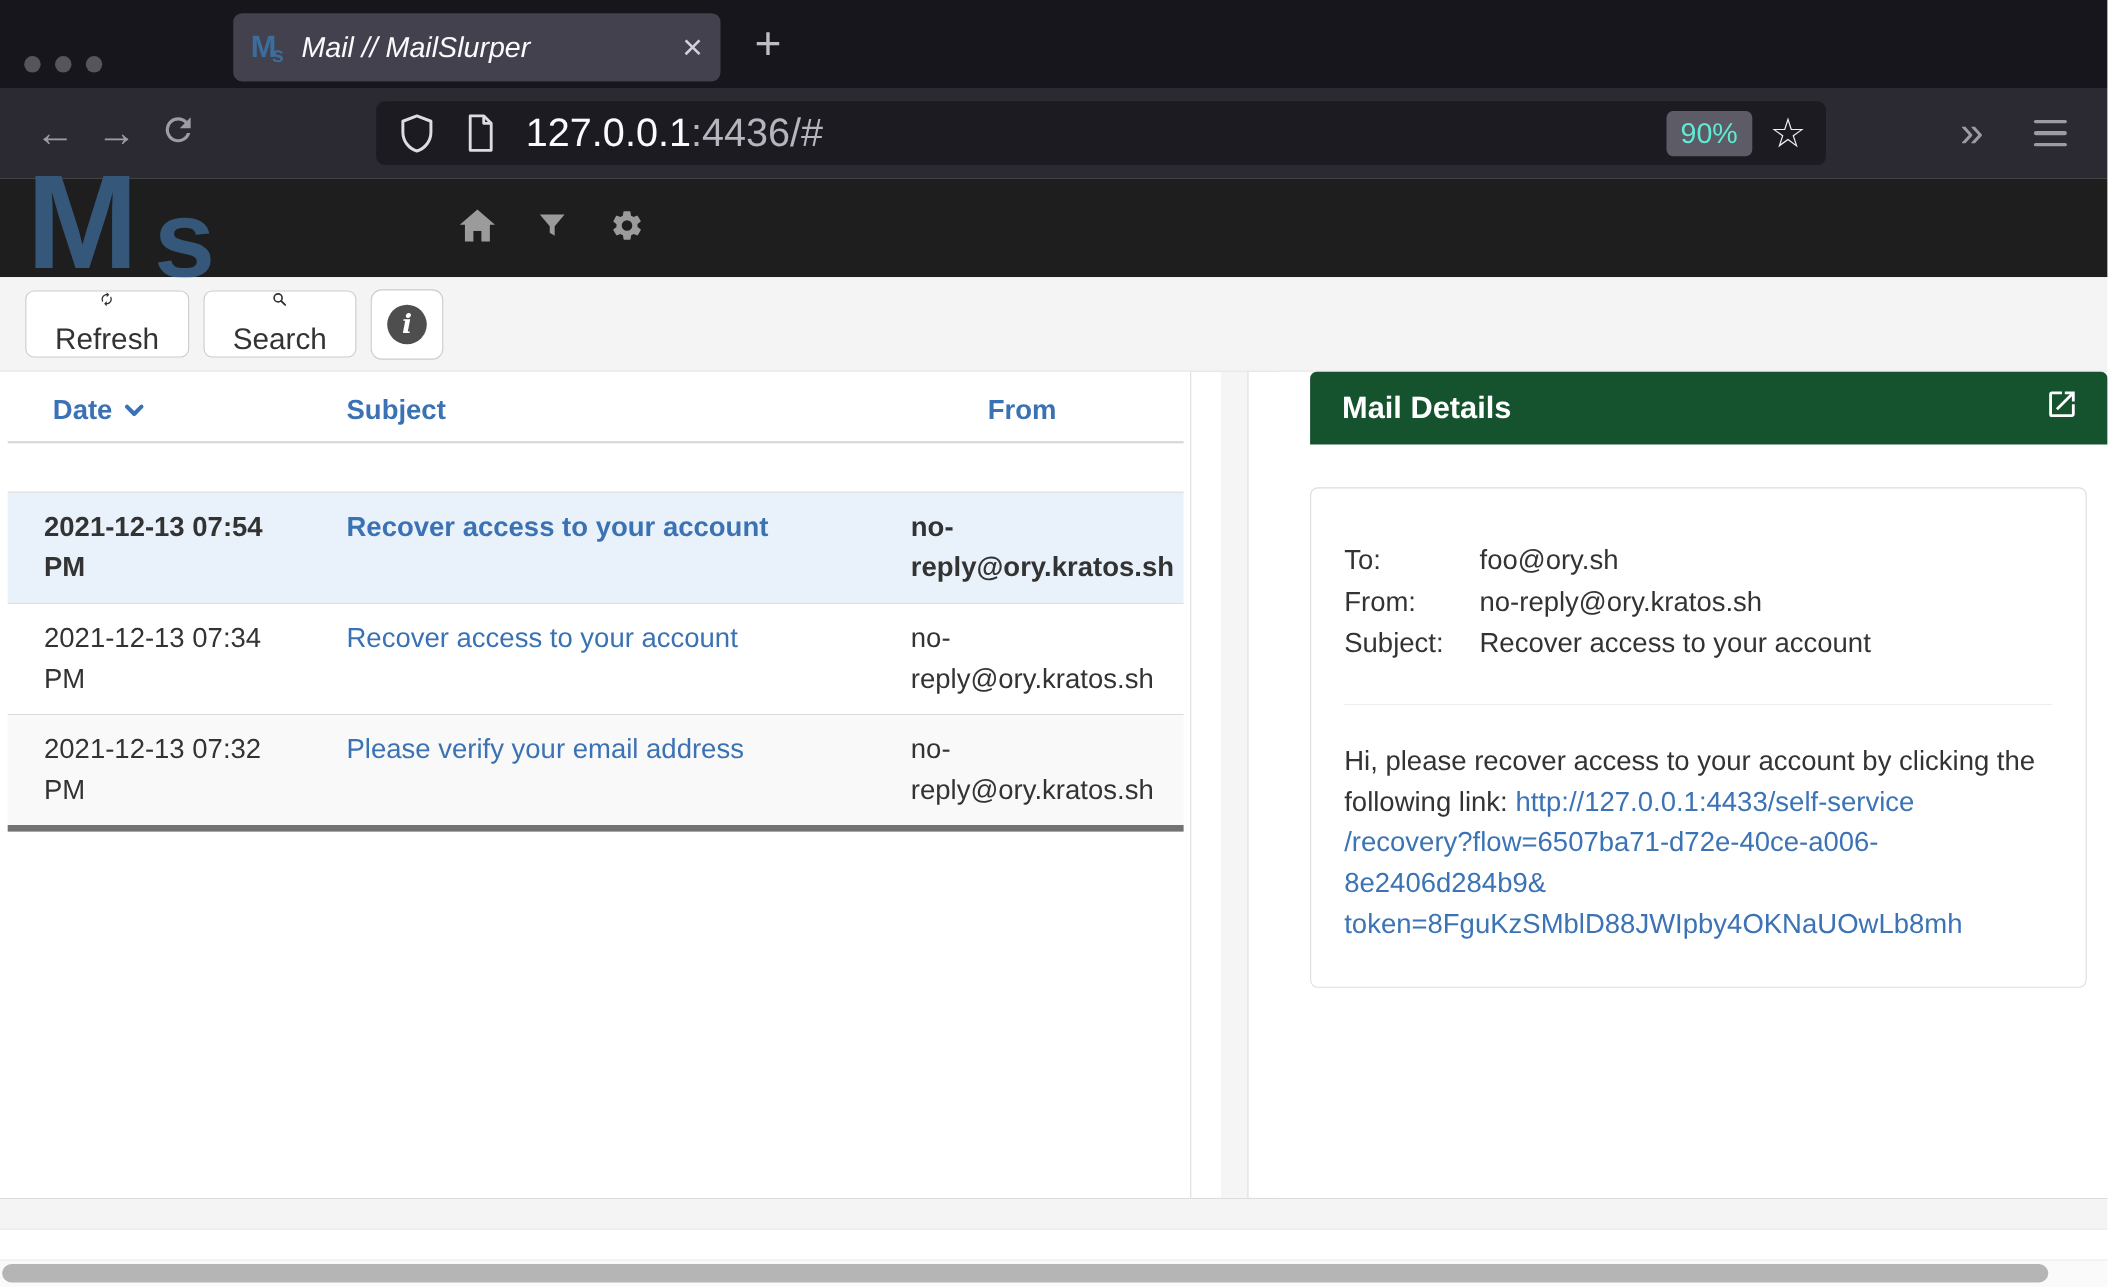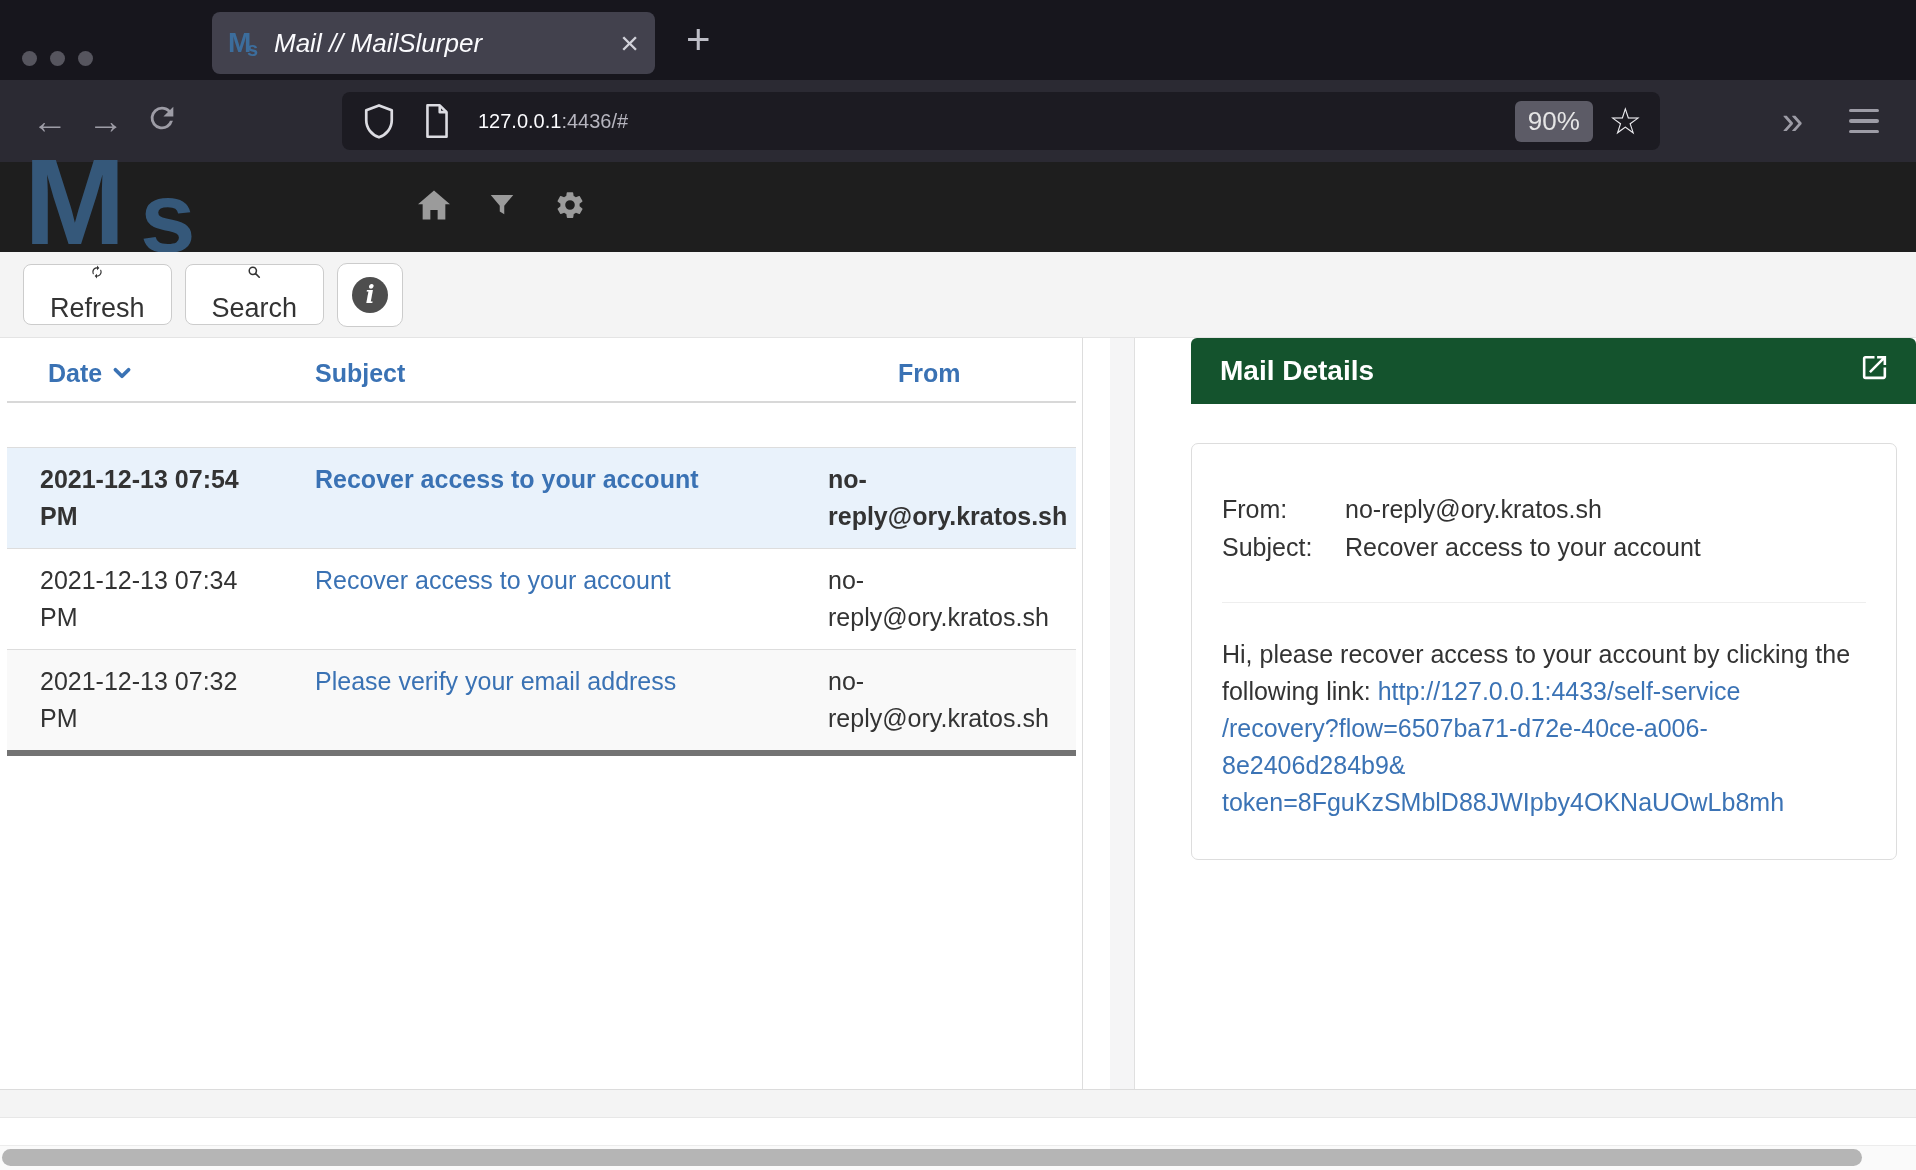--- a/index.html
+++ b/index.html
@@ -25,24 +25,24 @@
   
   .bnav { height:82px; background:#2b2a33; display:flex; align-items:center; padding-left:22px; }
   .nav-btn { width:56px; text-align:center; font-size:36px; color:#9d9ca6; line-height:1; }
   .urlbar {
     margin-left:152px; width:1318px; height:58px; background:#1c1b22; border-radius:8px;
     display:flex; align-items:center; color:#fbfbfe;
   }
   .urlbar svg { flex:none; }
   .shield { margin-left:20px; }
   .docicon { margin-left:26px; }
-  .url-text { margin-left:26px; font-size:20px; white-space:nowrap; }
+  .url-text { margin-left:26px; font-size:36px; white-space:nowrap; }
   .url-text .url-rest { color:#b6b5bf; }
   .zoom-badge {
-    margin-left:auto; background:#5c5b66; color:#e5e5e5; font-size:26px;
+    margin-left:auto; background:#5c5b66; color:#5eead4; font-size:26px;
     padding:5px 13px; border-radius:6px;
   }
   .star { margin:0 18px 0 16px; font-size:37px; color:#f0f0f4; line-height:1; }
   .overflow-btn { margin-left:122px; font-size:38px; color:#9d9ca6; letter-spacing:-6px; }
   .menu-btn { margin-left:52px; width:30px; display:flex; flex-direction:column; gap:7px; }
   .menu-btn i { display:block; height:3.5px; background:#9d9ca6; border-radius:2px; }
 
   
   .appnav { height:90px; background:#1e1e1e; display:flex; align-items:center; }
   .logo { margin-left:24px; align-self:flex-end; flex:none; }
@@ -247,20 +247,24 @@
     <div class="panel-head">
       <span>Mail Details</span>
       <span class="ext">
         <svg width="31" height="31" viewBox="0 0 24 24">
             <path fill="#fff" d="M19 19H5V5h7V3H5a2 2 0 0 0-2 2v14a2 2 0 0 0 2 2h14c1.1 0 2-.9 2-2v-7h-2v7zM14 3v2h3.59l-9.83 9.83 1.41 1.41L19 6.41V10h2V3h-7z"></path>
           </svg>
       </span>
     </div>
     <div class="card">
       <div class="field-row">
+        <span class="field-label">To:</span>
+        <span class="field-value">foo@ory.sh</span>
+      </div>
+      <div class="field-row">
         <span class="field-label">From:</span>
         <span class="field-value">no-reply@ory.kratos.sh</span>
       </div>
       <div class="field-row">
         <span class="field-label">Subject:</span>
         <span class="field-value">Recover access to your account</span>
       </div>
       <hr class="card-divider">
       <p class="mail-body"><span>Hi, please recover access to your account by clicking the following link: </span><a href="#"><span>http://127.0.0.1:4433/self-service</span><span class="lb">/recovery?flow=6507ba71-d72e-40ce-a006-8e2406d284b9&amp;</span><span class="lb">token=8FguKzSMblD88JWIpby4OKNaUOwLb8mh</span></a></p>
     </div>

